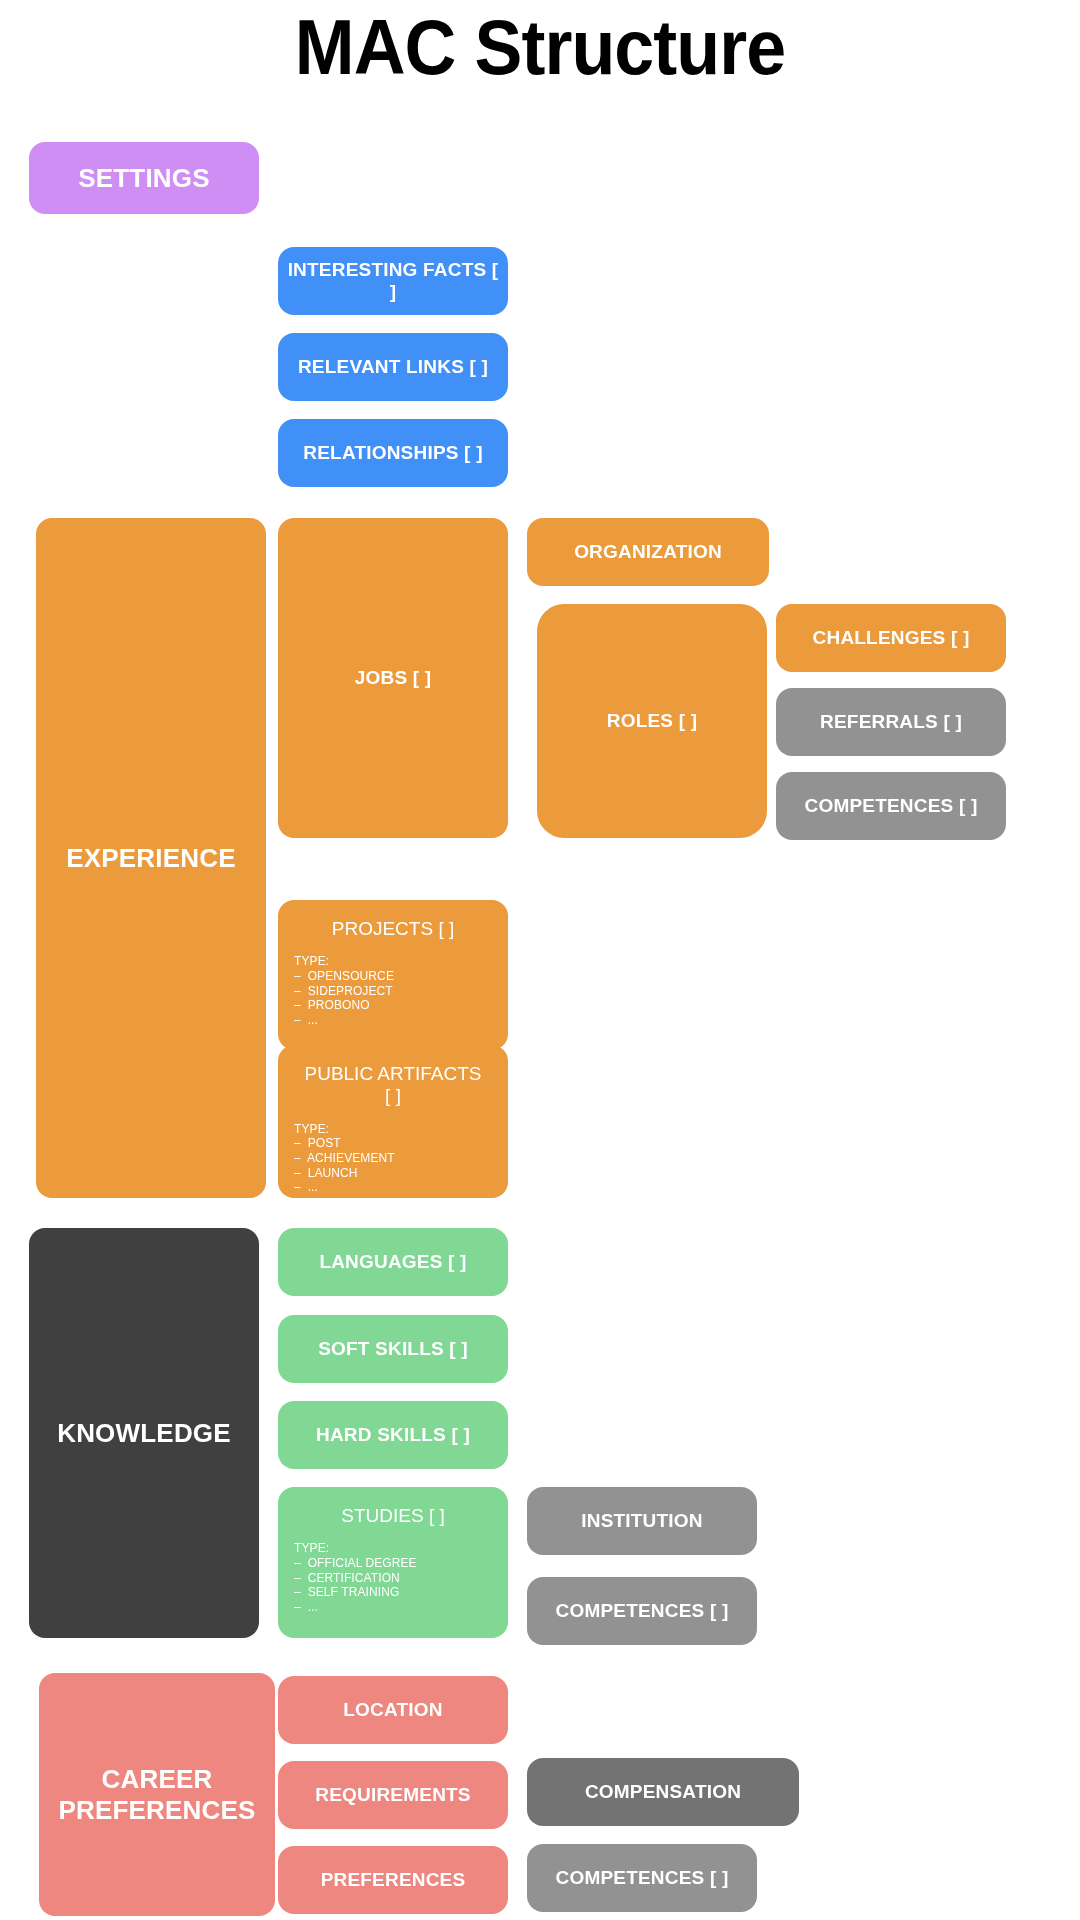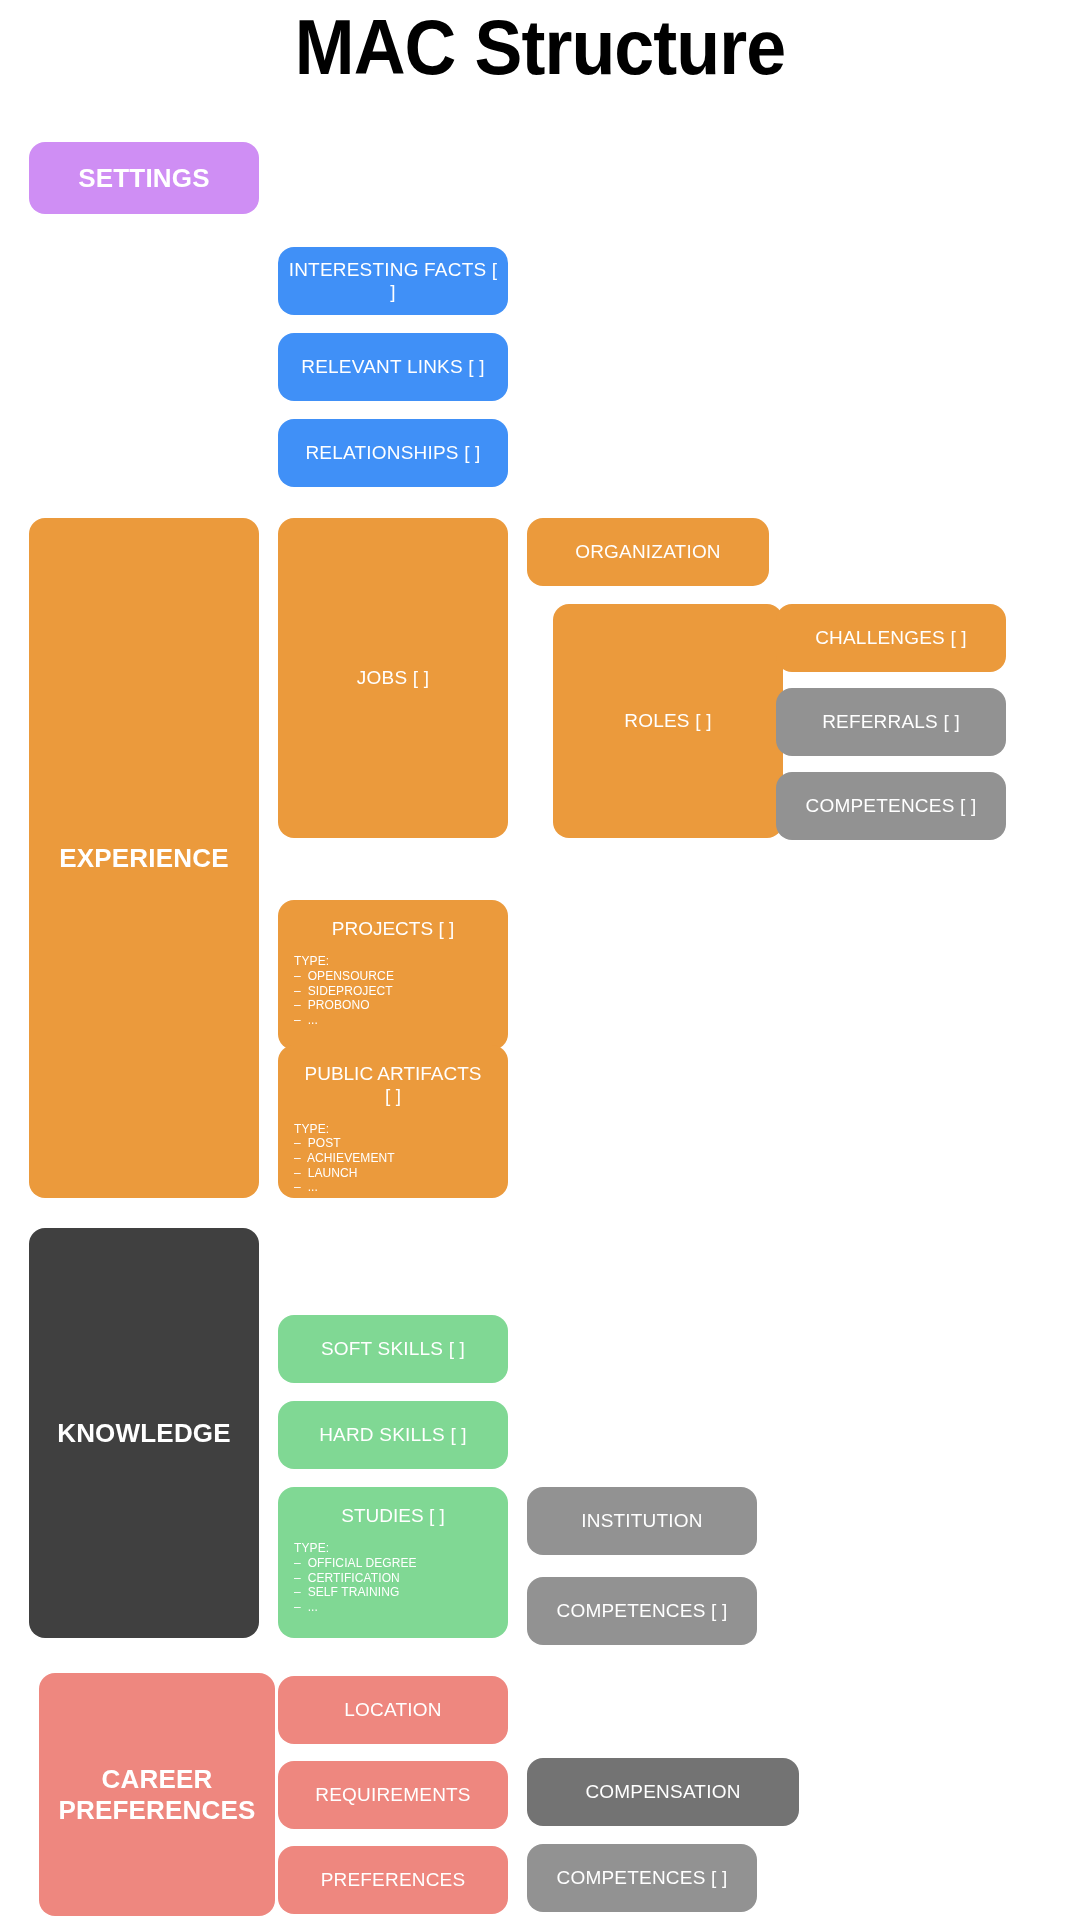--- a/index.html
+++ b/index.html
@@ -55,21 +55,21 @@
   }
   
   .major {
     font-size: 26px;
     font-weight: bold;
     letter-spacing: 0.2px;
     align-items: center;
   }
   .minor {
     font-size: 19px;
-    font-weight: normal;
+    font-weight: bold;
     letter-spacing: 0.2px;
   }
   
   .typed {
     align-items: flex-start;
     justify-content: flex-start;
     flex-direction: column;
     padding: 18px 16px 14px 16px;
   }
   .typed .lbl {
@@ -102,33 +102,33 @@
   <div class="box minor" style="left:278px; top:247px; width:230px; height:68px; background:#4090f7;">
     <span class="lbl">INTERESTING FACTS [ ]</span>
   </div>
   <div class="box minor" style="left:278px; top:333px; width:230px; height:68px; background:#4090f7;">
     <span class="lbl">RELEVANT LINKS [ ]</span>
   </div>
   <div class="box minor" style="left:278px; top:419px; width:230px; height:68px; background:#4090f7;">
     <span class="lbl">RELATIONSHIPS [ ]</span>
   </div>
 
-  <div class="box major" style="left:29px; top:518px; width:230px; height:680px; background:#eb9a3c;">
+  <div class="box major" style="left:36px; top:518px; width:230px; height:680px; background:#eb9a3c;">
     <span class="lbl">EXPERIENCE</span>
   </div>
 
   <div class="box minor" style="left:278px; top:518px; width:230px; height:320px; background:#eb9a3c;">
     <span class="lbl">JOBS [ ]</span>
   </div>
 
   <div class="box minor" style="left:527px; top:518px; width:242px; height:68px; background:#eb9a3c;">
     <span class="lbl">ORGANIZATION</span>
   </div>
 
-  <div class="box minor" style="left:553px; top:604px; width:230px; height:234px; background:#eb9a3c;">
+  <div class="box minor" style="left:537px; top:604px; width:230px; height:234px; background:#eb9a3c;border-radius:27px;">
     <span class="lbl">ROLES [ ]</span>
   </div>
 
   <div class="box minor" style="left:776px; top:604px; width:230px; height:68px; background:#eb9a3c;">
     <span class="lbl">CHALLENGES [ ]</span>
   </div>
   <div class="box minor" style="left:776px; top:688px; width:230px; height:68px; background:#929292;">
     <span class="lbl">REFERRALS [ ]</span>
   </div>
   <div class="box minor" style="left:776px; top:772px; width:230px; height:68px; background:#929292;">
@@ -154,20 +154,23 @@
       <span class="row">–  ACHIEVEMENT</span>
       <span class="row">–  LAUNCH</span>
       <span class="row">–  ...</span>
     </span>
   </div>
 
   <div class="box major" style="left:29px; top:1228px; width:230px; height:410px; background:#404040;">
     <span class="lbl">KNOWLEDGE</span>
   </div>
 
+  <div class="box minor" style="left:278px; top:1228px; width:230px; height:68px; background:#80d894;">
+    <span class="lbl">LANGUAGES [ ]</span>
+  </div>
   <div class="box minor" style="left:278px; top:1315px; width:230px; height:68px; background:#80d894;">
     <span class="lbl">SOFT SKILLS [ ]</span>
   </div>
   <div class="box minor" style="left:278px; top:1401px; width:230px; height:68px; background:#80d894;">
     <span class="lbl">HARD SKILLS [ ]</span>
   </div>
 
   <div class="box typed" style="left:278px; top:1487px; width:230px; height:151px; background:#80d894;">
     <span class="lbl">STUDIES [ ]</span>
     <span class="typelist">

